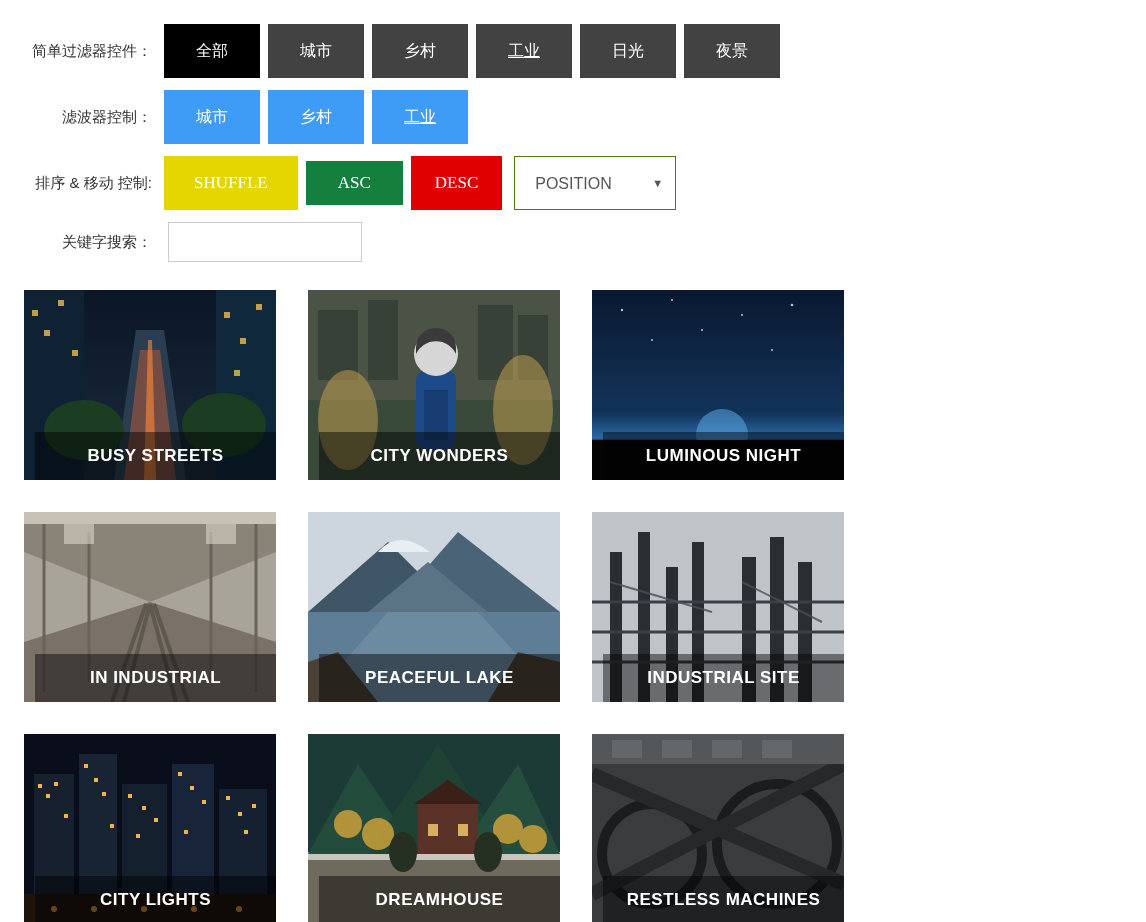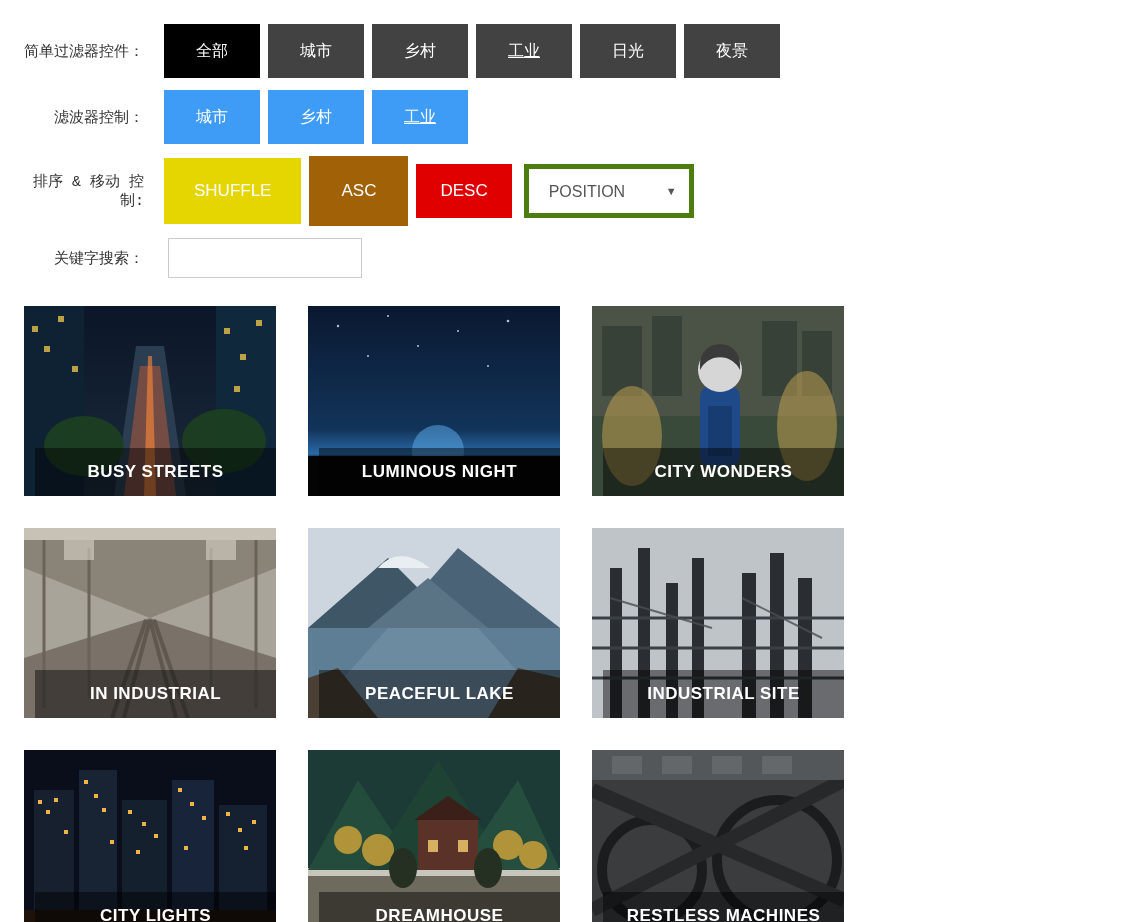--- a/index.html
+++ b/index.html
@@ -14,50 +14,50 @@
     display: flex;
     align-items: center;
     margin-bottom: 12px;
     flex-wrap: wrap;
   }
   .control-label {
     width: 140px;
     text-align: right;
     font-size: 15px;
     color: #333;
-    padding-right: 20px;
-    font-family: Liberation Mono, monospace;
+    padding-right: 12px;
   }
   .btn {
     display: inline-flex;
     align-items: center;
     justify-content: center;
     height: 54px;
     padding: 0 32px;
     margin-right: 8px;
     font-size: 16px;
     color: #fff;
     cursor: pointer;
     border: none;
     user-select: none;
+    font-family: Liberation Serif, serif;
   }
   .btn-dark { background: #424242; }
   .btn-dark.active { background: #000; }
   .btn-dark .underline { text-decoration: underline; }
   .btn-blue { background: #3e9cf7; }
   .btn-blue .underline { text-decoration: underline; }
-  .btn-yellow { background: #e5d500; height: 66px; padding: 0 30px; font-size: 17px; }
-  .btn-darkred { background: #a16207; height: 70px; padding: 0 32px; font-size: 17px; }
+  .btn-yellow { background: #e5d500; height: 54px; padding: 0 30px; font-size: 17px; }
+  .btn-darkred { background: #15803d; height: 44px; padding: 0 32px; font-size: 17px; }
   .btn-red { background: #e00000; height: 54px; padding: 0 24px; font-size: 17px; }
   .select-wrap {
     position: relative;
     display: inline-flex;
     align-items: center;
     height: 54px;
-    border: 5px solid #4d7c0f;
+    border: 1px solid #4d7c0f;
     background: #fff;
     padding: 0 40px 0 20px;
     margin-left: 4px;
   }
   .select-wrap select {
     border: none;
     font-size: 16px;
     background: transparent;
     appearance: none;
     -webkit-appearance: none;
@@ -185,20 +185,43 @@
           <rect x="232" y="14" width="6" height="6"></rect>
           <rect x="210" y="80" width="6" height="6"></rect>
         </g>
   <ellipse cx="60" cy="140" rx="40" ry="30" fill="#1d4020" opacity="0.9"></ellipse>
   <ellipse cx="200" cy="135" rx="42" ry="32" fill="#1d4020" opacity="0.9"></ellipse>
 </svg>
       <div class="card-caption">BUSY STREETS</div>
     </div>
     <div class="card">
       <svg viewBox="0 0 252 190" preserveAspectRatio="xMidYMid slice" class="card-img">
+  <rect width="252" height="190" fill="#3a4a3a"></rect>
+  <rect x="0" y="0" width="252" height="110" fill="#4a5346"></rect>
+  <g fill="#2b3630" opacity="0.6">
+          <rect x="10" y="20" width="40" height="70"></rect>
+          <rect x="60" y="10" width="30" height="80"></rect>
+          <rect x="170" y="15" width="35" height="75"></rect>
+          <rect x="210" y="25" width="30" height="65"></rect>
+        </g>
+  <g>
+    <rect x="108" y="80" width="40" height="80" fill="#1f4a8a" rx="10"></rect>
+    <circle cx="128" cy="64" r="22" fill="#d6d6d6"></circle>
+    <path d="M108 64 a22 22 0 0 1 40 0 l0 -6 a20 20 0 0 0 -40 0 z" fill="#3a3a3a"></path>
+    <rect x="116" y="100" width="24" height="50" fill="#163c72"></rect>
+  </g>
+  <g fill="#caa550" opacity="0.5">
+          <ellipse cx="40" cy="130" rx="30" ry="50"></ellipse>
+          <ellipse cx="215" cy="120" rx="30" ry="55"></ellipse>
+        </g>
+</svg>
+      <div class="card-caption">CITY WONDERS</div>
+    </div>
+    <div class="card">
+      <svg viewBox="0 0 252 190" preserveAspectRatio="xMidYMid slice" class="card-img">
   <defs>
           <linearGradient id="g2" x1="0" x2="0" y1="0" y2="1">
             <stop offset="0" stop-color="#0a1830"></stop>
             <stop offset="0.65" stop-color="#12345a"></stop>
             <stop offset="0.78" stop-color="#2a6aa8"></stop>
             <stop offset="0.8" stop-color="#0b0b0b"></stop>
             <stop offset="1" stop-color="#000"></stop>
           </linearGradient>
         </defs>
   <rect width="252" height="190" fill="url(#g2)"></rect>
@@ -208,43 +231,20 @@
           <circle cx="80" cy="10" r="1"></circle>
           <circle cx="150" cy="25" r="1"></circle>
           <circle cx="200" cy="15" r="1.3"></circle>
           <circle cx="60" cy="50" r="1"></circle>
           <circle cx="180" cy="60" r="1"></circle>
           <circle cx="110" cy="40" r="1"></circle>
         </g>
   <rect x="0" y="150" width="252" height="40" fill="#040404"></rect>
 </svg>
       <div class="card-caption">LUMINOUS NIGHT</div>
-    </div>
-    <div class="card">
-      <svg viewBox="0 0 252 190" preserveAspectRatio="xMidYMid slice" class="card-img">
-  <rect width="252" height="190" fill="#3a4a3a"></rect>
-  <rect x="0" y="0" width="252" height="110" fill="#4a5346"></rect>
-  <g fill="#2b3630" opacity="0.6">
-          <rect x="10" y="20" width="40" height="70"></rect>
-          <rect x="60" y="10" width="30" height="80"></rect>
-          <rect x="170" y="15" width="35" height="75"></rect>
-          <rect x="210" y="25" width="30" height="65"></rect>
-        </g>
-  <g>
-    <rect x="108" y="80" width="40" height="80" fill="#1f4a8a" rx="10"></rect>
-    <circle cx="128" cy="64" r="22" fill="#d6d6d6"></circle>
-    <path d="M108 64 a22 22 0 0 1 40 0 l0 -6 a20 20 0 0 0 -40 0 z" fill="#3a3a3a"></path>
-    <rect x="116" y="100" width="24" height="50" fill="#163c72"></rect>
-  </g>
-  <g fill="#caa550" opacity="0.5">
-          <ellipse cx="40" cy="130" rx="30" ry="50"></ellipse>
-          <ellipse cx="215" cy="120" rx="30" ry="55"></ellipse>
-        </g>
-</svg>
-      <div class="card-caption">CITY WONDERS</div>
     </div>
     <div class="card">
       <svg viewBox="0 0 252 190" preserveAspectRatio="xMidYMid slice" class="card-img">
   <rect width="252" height="190" fill="#a9a49a"></rect>
   <polygon points="0,0 252,0 252,40 126,90 0,40" fill="#8a8378"></polygon>
   <polygon points="0,190 252,190 252,130 126,90 0,130" fill="#7a7268"></polygon>
   <g stroke="#6a635a" stroke-width="3">
           <line x1="20" y1="10" x2="20" y2="180"></line>
           <line x1="232" y1="10" x2="232" y2="180"></line>
           <line x1="65" y1="20" x2="65" y2="170"></line>

